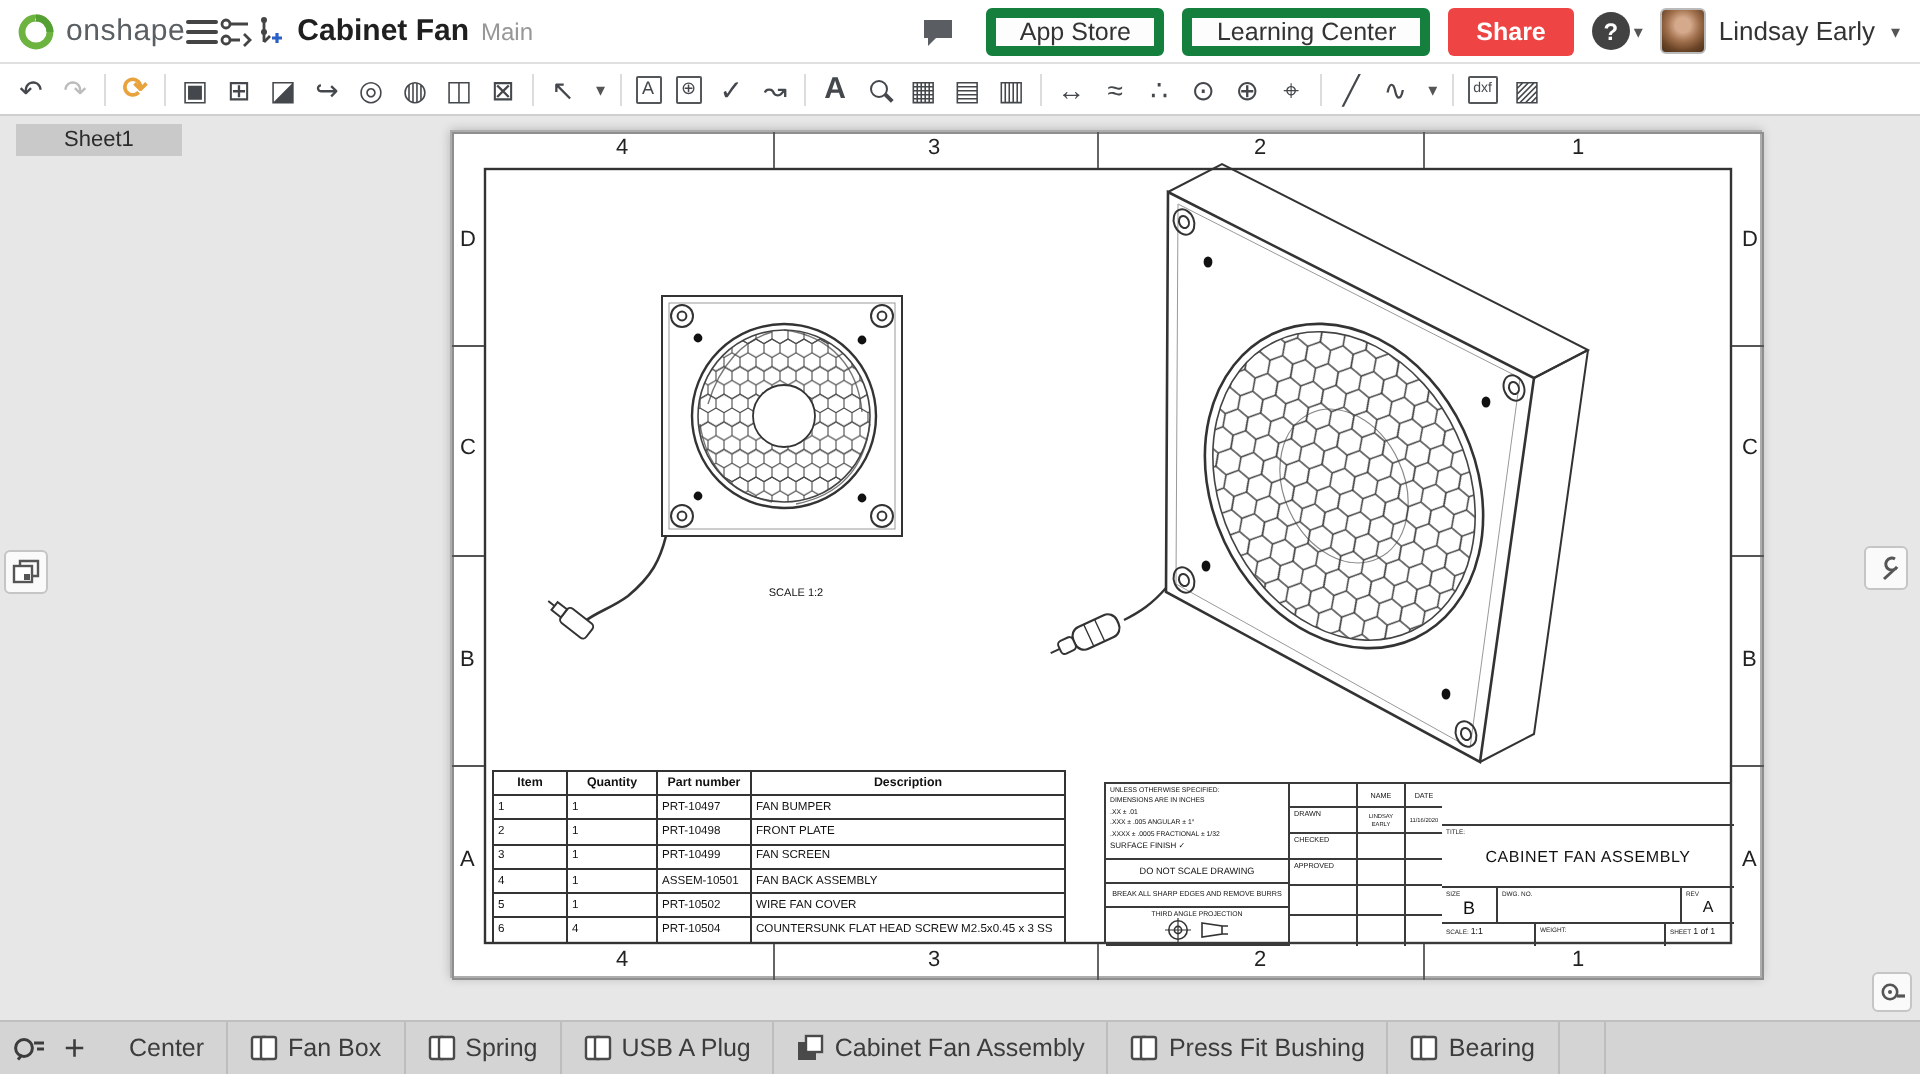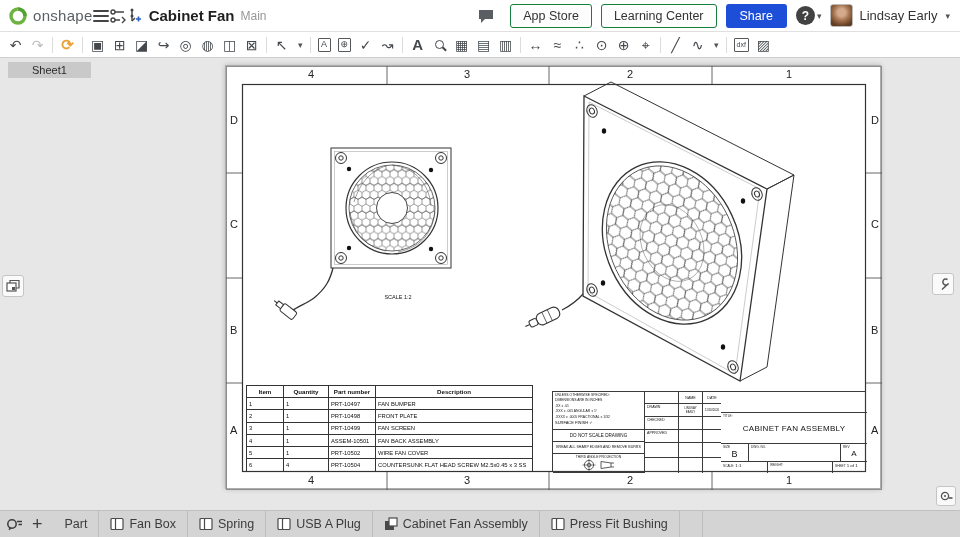--- a/index.html
+++ b/index.html
@@ -8,22 +8,22 @@
   
   .topbar { position:absolute; left:0; top:0; width:960px; height:32px; background:#fff; border-bottom:1px solid #e0e0e0; display:flex; align-items:center; }
   .topbar-left { display:flex; align-items:center; padding-left:8px; flex:1; }
   .logo-wrap { display:flex; align-items:center; gap:5px; }
   .logo-text { font-size:15px; color:#5a5f63; letter-spacing:.3px; }
   .hamburger { display:flex; flex-direction:column; gap:3px; width:16px; cursor:pointer; }
   .hamburger i { height:2px; background:#444; border-radius:1px; }
   .doc-title { font-size:15px; font-weight:bold; color:#1f1f1f; margin-left:8px; }
   .doc-ws { font-size:12px; color:#979797; margin-left:6px; }
   .topbar-right { display:flex; align-items:center; gap:9px; padding-right:10px; }
-  .btn-outline { height:24px; padding:0 12px; border:1px solid #15803d; border-radius:3px; background:#fdfdfd; font-size:12.5px; color:#333; display:flex; align-items:center; cursor:pointer; }
-  .btn-share { height:24px; padding:0 14px; border:none; border-radius:3px; background:#1d4ed8; color:#fff; font-size:12.5px; display:flex; align-items:center; cursor:pointer; }
+  .btn-outline { height:24px; padding:0 12px; border:5px solid #15803d; border-radius:3px; background:#fdfdfd; font-size:12.5px; color:#333; display:flex; align-items:center; cursor:pointer; }
+  .btn-share { height:24px; padding:0 14px; border:none; border-radius:3px; background:#ef4444; color:#fff; font-size:12.5px; display:flex; align-items:center; cursor:pointer;font-weight:bold; }
   .help-circle { width:19px; height:19px; border-radius:50%; background:#424242; color:#fff; font-size:12px; font-weight:bold; display:flex; align-items:center; justify-content:center; cursor:pointer; }
   .caret { font-size:9px; color:#555; margin-left:2px; }
   .avatar { width:23px; height:23px; border-radius:3px; border:1px solid #bbb;
             background:radial-gradient(circle at 50% 36%, #d4a98c 22%, #a1704d 48%, #6b4527 75%, #4c2f1a); }
   .user-name { font-size:13px; color:#333; }
 
   
   .toolbar { position:absolute; left:0; top:32px; width:960px; height:26px; background:#fff; border-bottom:1px solid #cfcfcf; display:flex; align-items:center; gap:7px; padding:0 8px; }
   .ticon { font-size:14px; color:#44484c; line-height:1; cursor:pointer; display:inline-flex; align-items:center; justify-content:center; min-width:15px; }
   .ticon.disabled { color:#bcbcbc; }
@@ -453,21 +453,21 @@
       <svg width="17" height="15" viewBox="0 0 17 15">
         <circle cx="6" cy="7" r="4.2" fill="none" stroke="#3c3c3c" stroke-width="1.5"></circle>
         <path d="M3 12.8 L5 10.4" stroke="#3c3c3c" stroke-width="1.5"></path>
         <path d="M11 4.5 H16 M12.5 7.5 H16" stroke="#3c3c3c" stroke-width="1.4"></path>
       </svg>
     </span>
     <span class="tab-plus">+</span>
   </div>
 
   <div class="tab">
-    <span>Part</span>
+    <span>Center</span>
   </div>
   <div class="tab">
     <svg width="14" height="14" viewBox="0 0 14 14">
         <rect x="1" y="1.5" width="7.5" height="11" rx="1" fill="#fff" stroke="#4a4a4a" stroke-width="1.2"></rect>
         <rect x="5.5" y="1.5" width="7.5" height="11" rx="1" fill="#fff" stroke="#4a4a4a" stroke-width="1.2"></rect>
       </svg>
     <span>Fan Box</span>
   </div>
   <div class="tab">
     <svg width="14" height="14" viewBox="0 0 14 14">
@@ -491,17 +491,24 @@
     <span>Cabinet Fan Assembly</span>
   </div>
   <div class="tab">
     <svg width="14" height="14" viewBox="0 0 14 14">
         <rect x="1" y="1.5" width="7.5" height="11" rx="1" fill="#fff" stroke="#4a4a4a" stroke-width="1.2"></rect>
         <rect x="5.5" y="1.5" width="7.5" height="11" rx="1" fill="#fff" stroke="#4a4a4a" stroke-width="1.2"></rect>
       </svg>
     <span>Press Fit Bushing</span>
   </div>
   <div class="tab">
+    <svg width="14" height="14" viewBox="0 0 14 14">
+        <rect x="1" y="1.5" width="7.5" height="11" rx="1" fill="#fff" stroke="#4a4a4a" stroke-width="1.2"></rect>
+        <rect x="5.5" y="1.5" width="7.5" height="11" rx="1" fill="#fff" stroke="#4a4a4a" stroke-width="1.2"></rect>
+      </svg>
+    <span>Bearing</span>
+  </div>
+  <div class="tab">
     
     
   </div>
 
 </div>
 
 </body></html>

